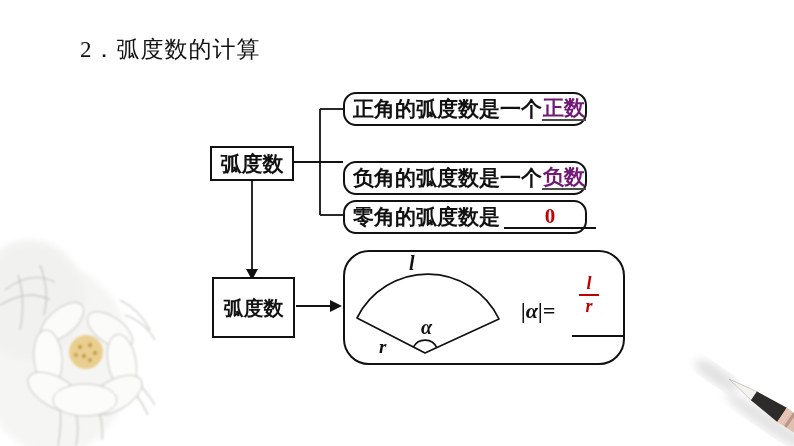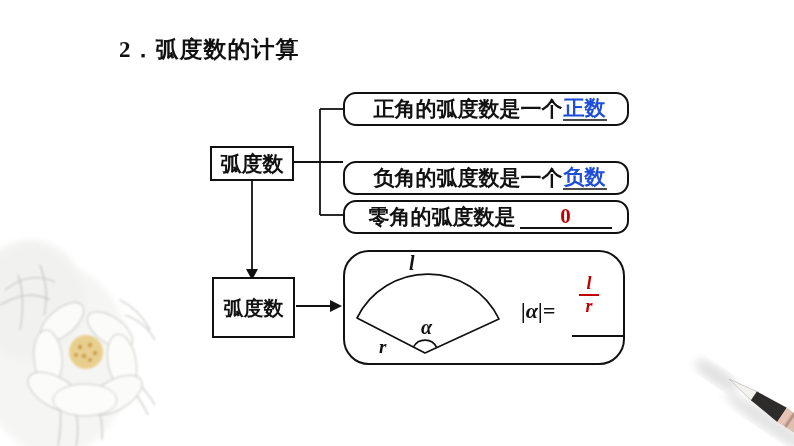--- a/index.html
+++ b/index.html
@@ -2,32 +2,32 @@
 <html><head>
 <meta charset="utf-8">
 <style>
   html,body{margin:0;padding:0;background:#888;}
   #slide{
     position:relative;width:794px;height:446px;background:#ffffff;
     overflow:hidden;font-family:"Liberation Serif","DejaVu Serif",serif;color:#111;
   }
   .abs{position:absolute;}
   #page-title{
-    left:80px;top:34px;font-size:23px;font-weight:bold;letter-spacing:1px;white-space:nowrap;margin-left:39px;
+    left:80px;top:34px;font-size:23px;font-weight:normal;letter-spacing:1px;white-space:nowrap;
   }
   .node-box{
     position:absolute;border:2px solid #111;border-radius:0;background:#fff;
     display:flex;align-items:center;justify-content:center;
     font-weight:bold;white-space:nowrap;box-sizing:border-box;
   }
   .stmt{
-    left:343px;width:286px;height:34px;border-radius:13px;
-    font-size:21px;justify-content:center;padding-left:8px;
+    left:343px;width:244px;height:34px;border-radius:13px;
+    font-size:21px;justify-content:space-between;padding-left:8px;
   }
-  .answer-red{color:#1d4ed8;border-bottom:2px solid #4a4a4a;padding:0 1px;line-height:1.05;}
+  .answer-red{color:#701a75;border-bottom:2px solid #4a4a4a;padding:0 1px;line-height:1.05;}
   .blank{
     display:inline-block;min-width:92px;border-bottom:2px solid #111;
     text-align:center;color:#c00000;line-height:1.0;margin-left:4px;
   }
   #root-box{left:210px;top:146px;width:84px;height:35px;font-size:21px;}
   #calc-box{left:212px;top:277px;width:83px;height:61px;font-size:20px;
     flex-direction:column;line-height:26px;}
   #big-box{left:343px;top:250px;width:282px;height:115px;border:2px solid #111;
     border-radius:26px;background:#fff;box-sizing:border-box;}
   .sector-label{position:absolute;font-style:italic;font-weight:bold;color:#111;}

